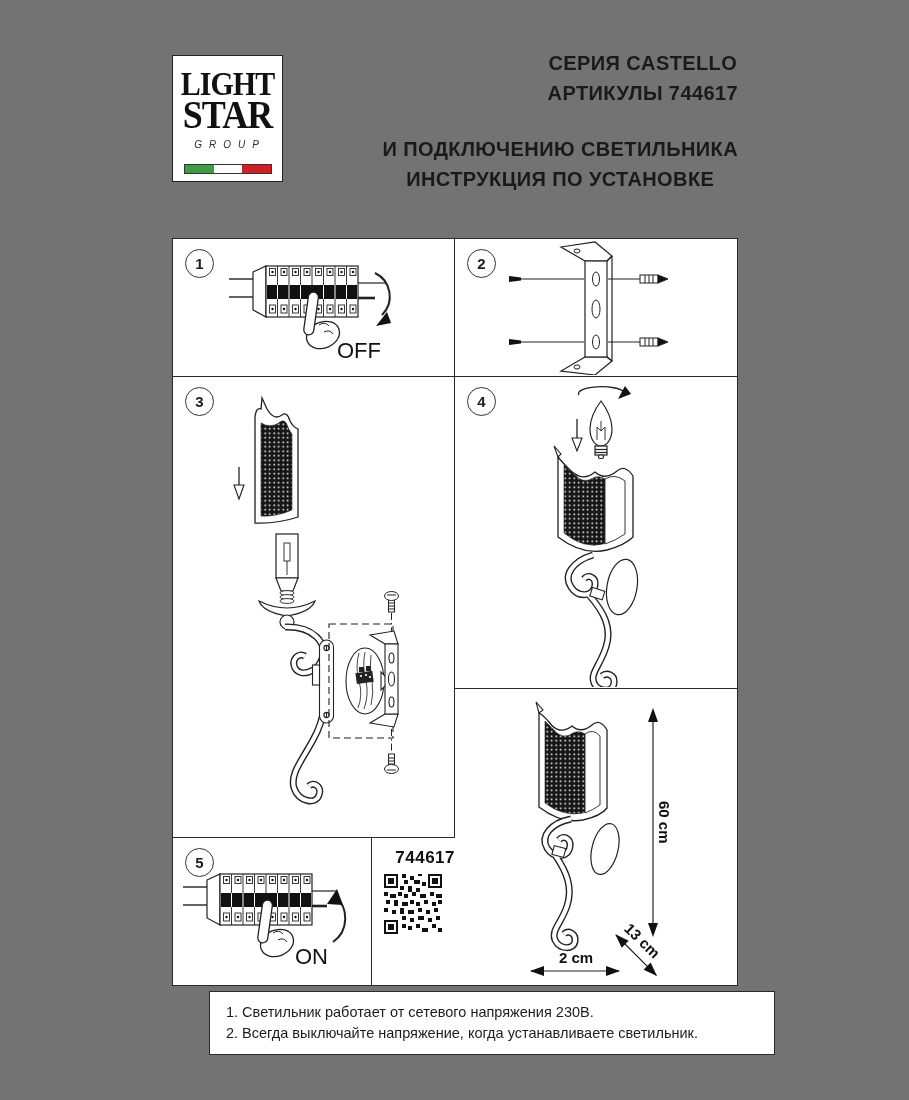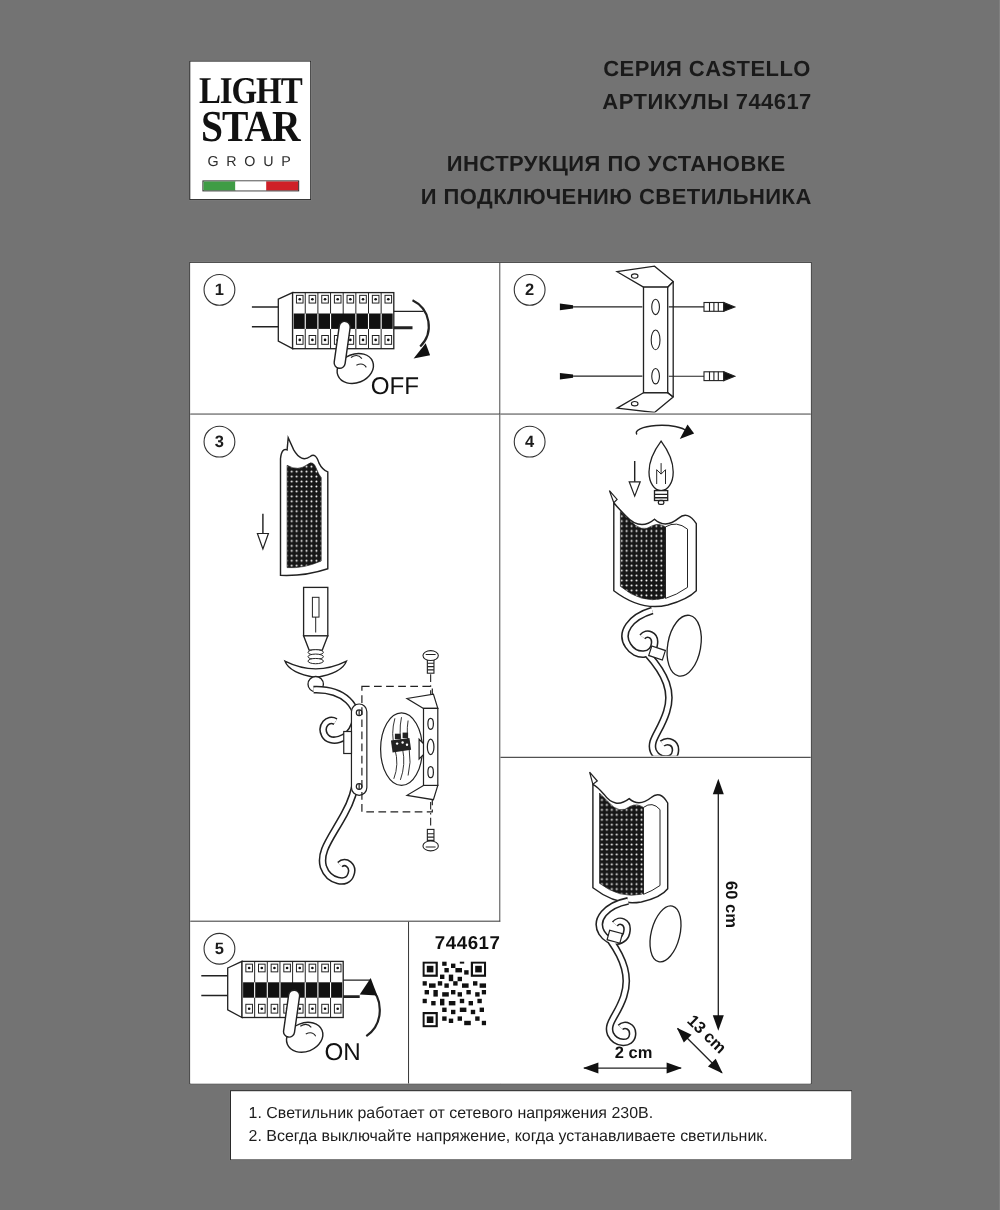--- a/index.html
+++ b/index.html
@@ -5,21 +5,21 @@
   html,body{margin:0;padding:0;background:#ffffff;}
   .page{position:relative;width:909px;height:1100px;background:#737373;overflow:hidden;
         font-family:"Liberation Sans",sans-serif;color:#1c1c1c;}
   
   .logo-box{position:absolute;left:172px;top:55px;width:111px;height:127px;
             border:1.6px solid #222;background:#fff;text-align:center;box-sizing:border-box;}
   .logo-light{font-family:"Liberation Serif",serif;font-weight:bold;font-size:30px;
               letter-spacing:-1px;line-height:1;margin-top:12px;transform:scaleY(1.15);color:#111;}
   .logo-star{font-family:"Liberation Serif",serif;font-weight:bold;font-size:36px;
              letter-spacing:-1px;line-height:0.95;transform:scaleY(1.12);color:#111;}
-  .logo-group{font-size:13px;letter-spacing:7px;margin-top:7px;margin-left:5px;color:#2d2d2d;}
+  .logo-group{font-size:10px;letter-spacing:7px;margin-top:7px;margin-left:5px;color:#2d2d2d;font-style:italic;}
   .logo-flag{position:absolute;left:11px;bottom:7px;width:86px;height:8px;
              border:1px solid #333;display:flex;}
   .logo-flag span{flex:1;}
   .hdr{position:absolute;right:171px;text-align:center;font-weight:bold;color:#1a1a1a;}
   .hdr-line{font-size:20px;letter-spacing:0.4px;line-height:30px;}
   .hdr-top{top:48px;}
   .hdr-instr{top:134px;}
   
   .grid{position:absolute;left:172px;top:238px;width:566px;height:748px;
         border:1.6px solid #2a2a2a;box-sizing:border-box;background:#fff;}
@@ -66,22 +66,22 @@
       <span style="background:#ffffff"></span>
       <span style="background:#cf2027"></span>
     </div>
   </div>
 
   <div class="hdr hdr-top">
     <div class="hdr-line">СЕРИЯ CASTELLO</div>
     <div class="hdr-line">АРТИКУЛЫ 744617</div>
   </div>
   <div class="hdr hdr-instr">
+    <div class="hdr-line">И ПОДКЛЮЧЕНИЮ СВЕТИЛЬНИКА</div>
     <div class="hdr-line">ИНСТРУКЦИЯ ПО УСТАНОВКЕ</div>
-    <div class="hdr-line">И ПОДКЛЮЧЕНИЮ СВЕТИЛЬНИКА</div>
   </div>
 
   <div class="grid">
 
     <section class="cell c1">
       <span class="badge">1</span>
       <svg width="280" height="136" viewBox="0 0 280 136">
         <g stroke="#222" fill="#fff" stroke-width="1.2">
           <polygon points="80,33 93,27 93,78 80,71"></polygon>
           <rect x="93" y="27" width="92" height="51"></rect>

